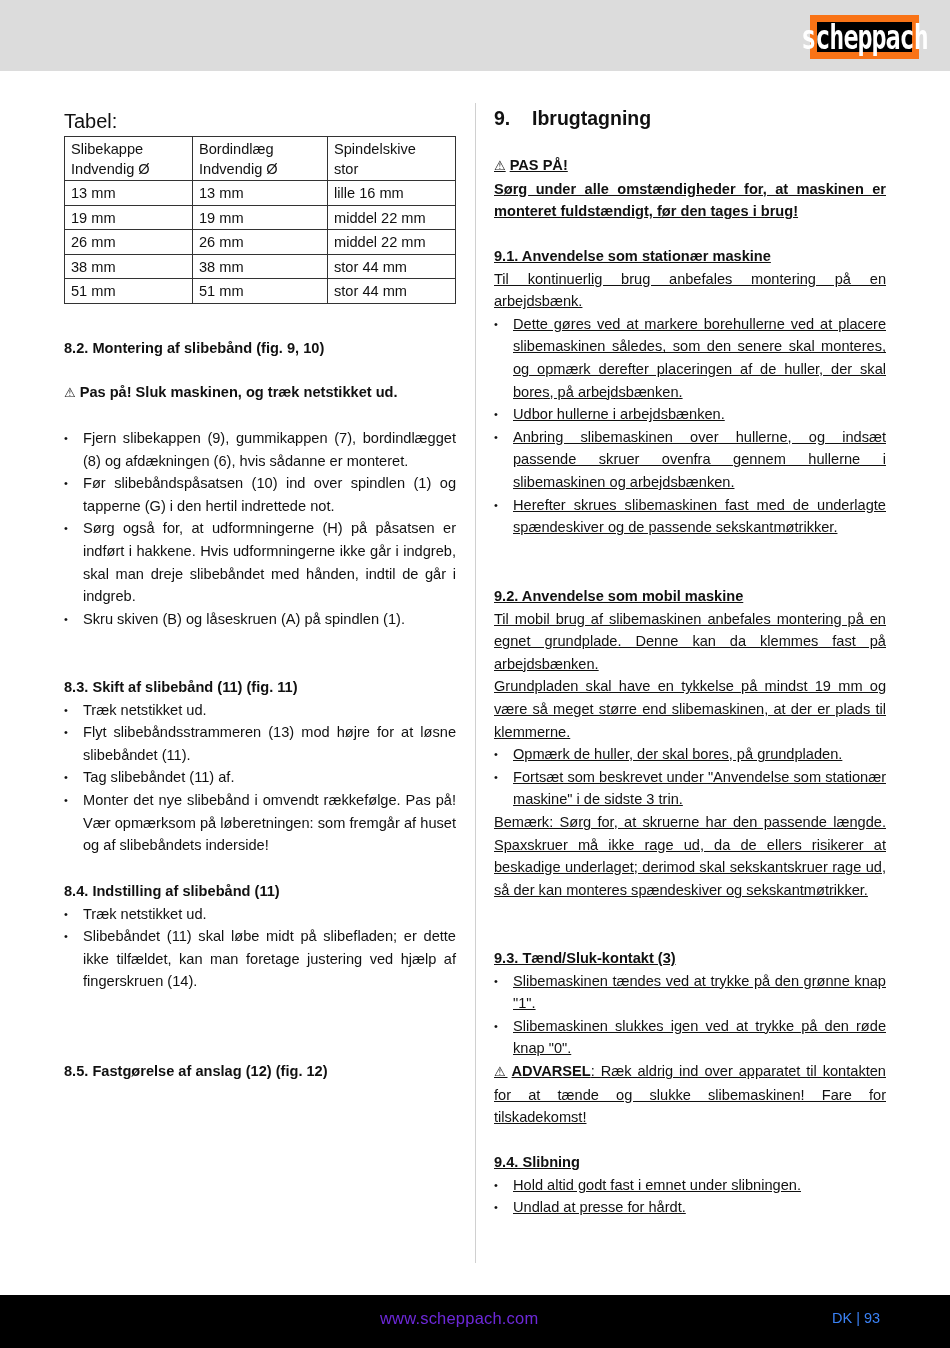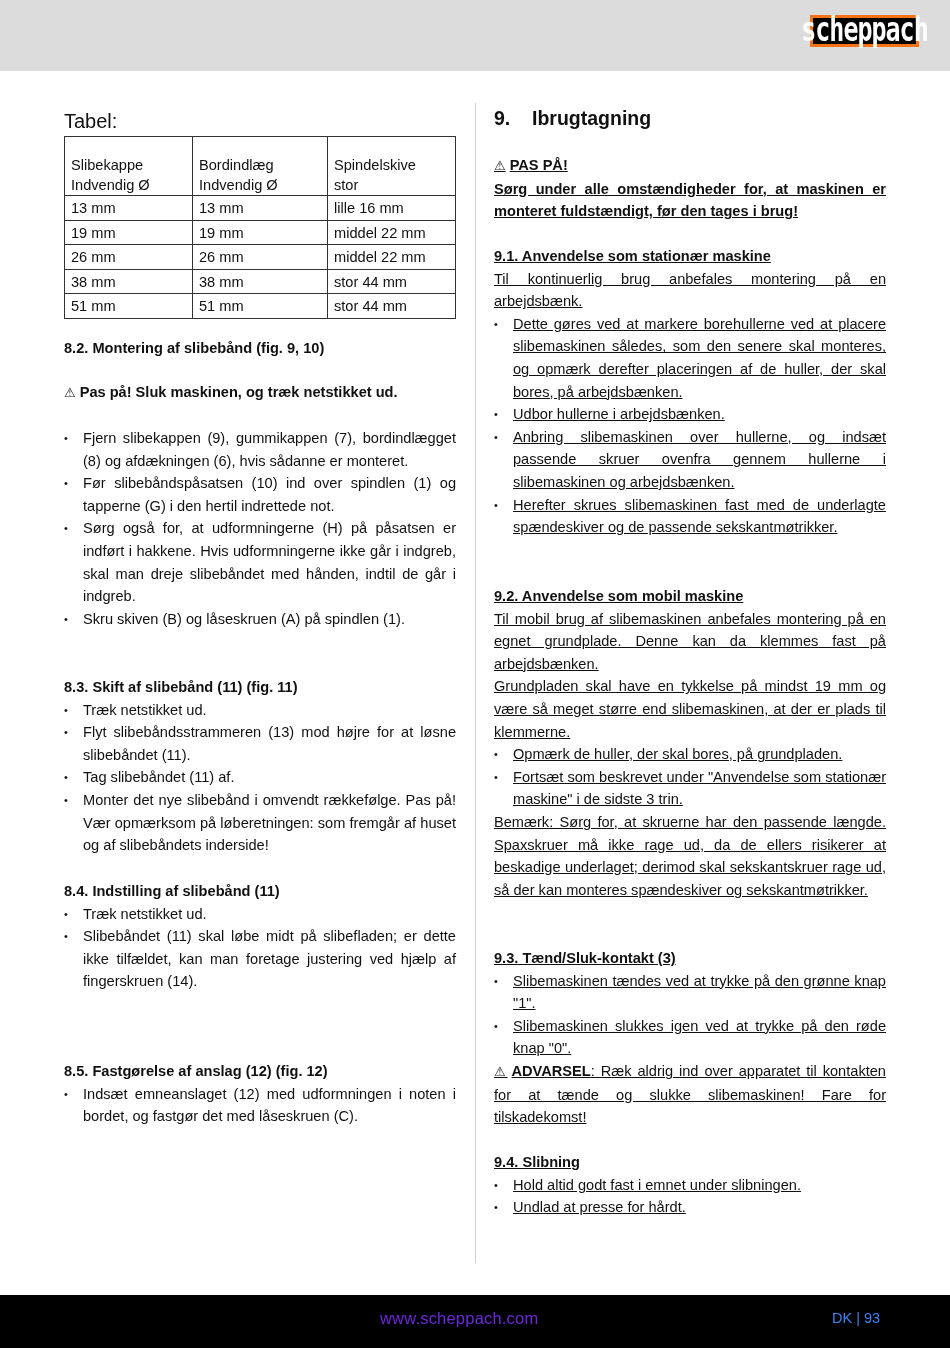--- a/index.html
+++ b/index.html
@@ -1,37 +1,37 @@
 <!DOCTYPE html>
 <html><head>
   <meta charset="utf-8">
   <style>
     * { box-sizing: border-box; margin: 0; padding: 0; }
     html, body { width: 950px; height: 1348px; background: #ffffff; overflow: hidden; }
     body { position: relative; font-family: "Liberation Sans", sans-serif; color: #111; }
 
     .top-band { position: absolute; left: 0; top: 0; width: 950px; height: 71px; background: #dcdcdc; }
-    .logo { position: absolute; left: 810px; top: 15px; width: 109px; height: 32px; background: #000;
-            border: 3px solid #f97316; display: flex; align-items: flex-end; justify-content: center; }
+    .logo { position: absolute; left: 810px; top: 15px; width: 109px; height: 44px; background: #000;
+            border: 7px solid #f97316; display: flex; align-items: flex-end; justify-content: center; }
     .logo span { color: #fff; font-family: "DejaVu Sans Mono", monospace; font-weight: bold; font-size: 25px;
                  letter-spacing: -1px; transform: scaleY(1.35); display: inline-block; }
 
     .divider { position: absolute; left: 475px; top: 103px; width: 1px; height: 1160px; background: #d0d0d0; }
 
     .col { position: absolute; top: 0; font-size: 14.6px; line-height: 22.6px; }
     .col-left { left: 64px; width: 392px; }
     .col-right { left: 494px; width: 392px; text-decoration: underline; }
 
     .label-tabel { position: absolute; left: 64px; top: 110px; font-size: 20px; }
 
     table.spec { position: absolute; left: 64px; top: 136px; width: 392px; border-collapse: collapse; font-size: 14.6px; }
     table.spec td { border: 1px solid #333; padding: 1px 6px 0 6px; vertical-align: top; line-height: 20px; }
     table.spec td.c1 { width: 128px; }
     table.spec td.c2 { width: 135px; }
-    table.spec tr.head td { height: 44px; padding-top: 18px; }
+    table.spec tr.head td { height: 44px; padding-top: 2px; }
     table.spec tr.row td { height: 24.5px; padding-top: 2px; }
 
     .blk { position: absolute; }
     .h-sub { font-weight: bold; }
     .warn-bold { font-weight: bold; }
     .tri { font-weight: normal; font-size: 13px; margin-right: 4px; }
     p.just { text-align: justify; }
     ul.bul { list-style: none; }
     ul.bul li { position: relative; padding-left: 19px; text-align: justify; }
     ul.bul li::before { content: "•"; position: absolute; left: 0; top: 0; font-size: 11px; }
@@ -116,23 +116,20 @@
 <div class="blk col-left col" style="top:880px;">
   <div class="h-sub">8.4. Indstilling af slibebånd (11)</div>
   <ul class="bul">
     <li>Træk netstikket ud.</li>
     <li>Slibebåndet (11) skal løbe midt på slibefladen; er dette ikke tilfældet, kan man foretage justering ved hjælp af fingerskruen (14).</li>
   </ul>
 </div>
 
 <div class="blk col-left col" style="top:1060px;">
   <div class="h-sub">8.5. Fastgørelse af anslag (12) (fig. 12)</div>
-  <ul class="bul">
-    <li>Indsæt emneanslaget (12) med udformningen i noten i bordet, og fastgør det med låseskruen (C).</li>
-  </ul>
 </div>
 
 <div class="h-main">
   <span class="num">9.</span><span>Ibrugtagning</span>
 </div>
 
 <div class="blk col-right col warn-bold" style="top:154px;">
   <div><span class="tri">⚠</span><span>PAS PÅ!</span></div>
   <p class="just">Sørg under alle omstændigheder for, at maskinen er monteret fuldstændigt, før den tages i brug!</p>
 </div>

